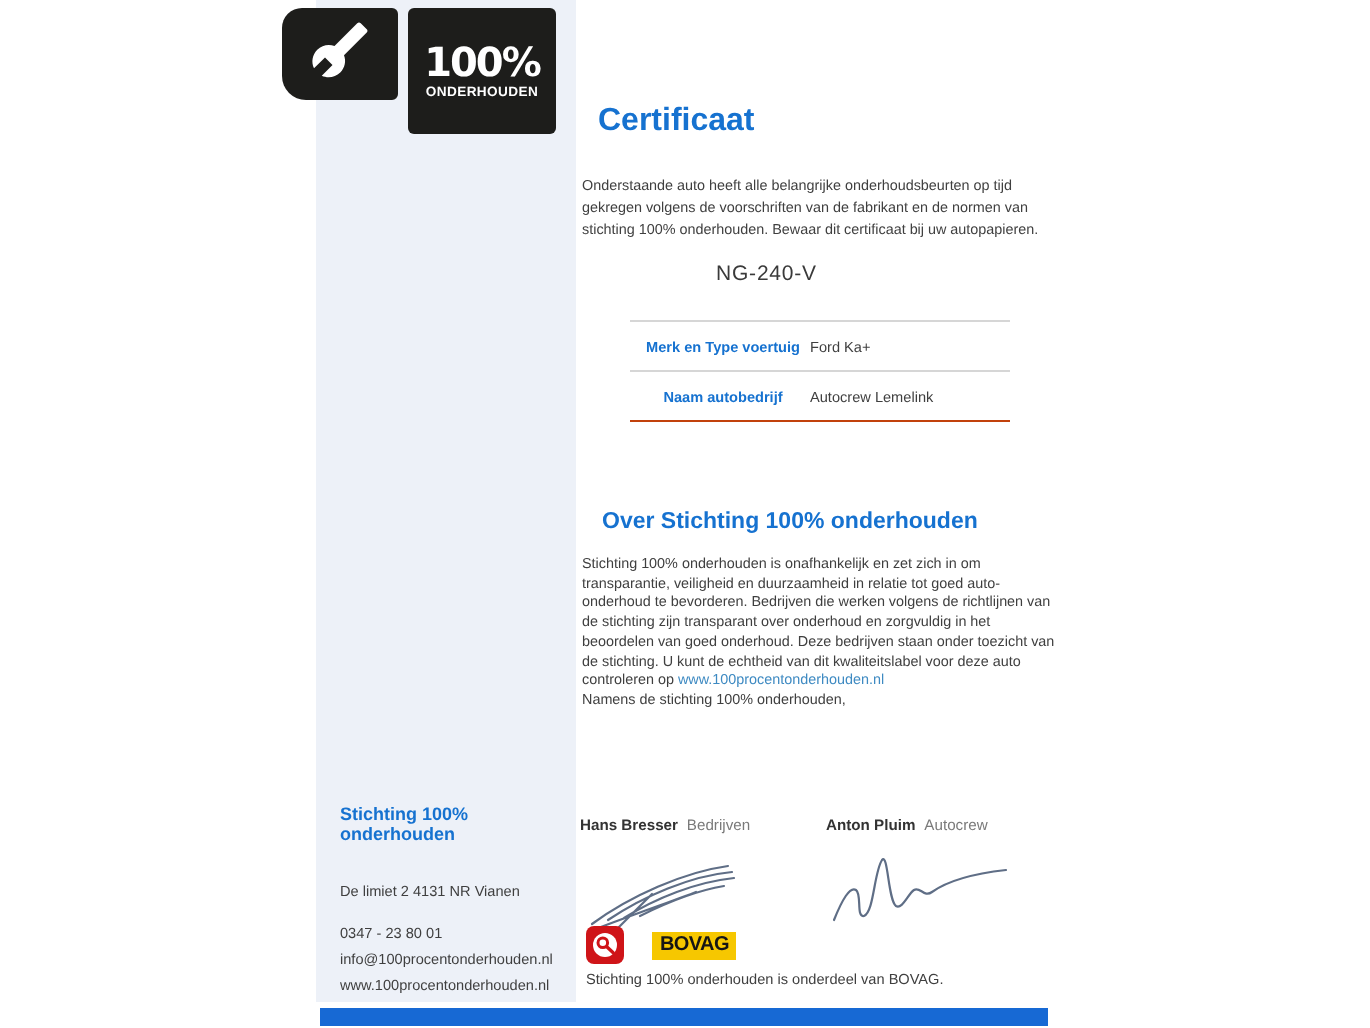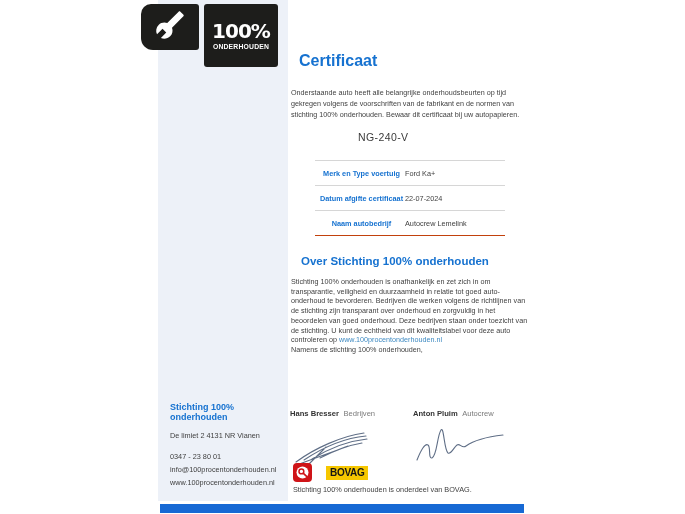--- a/index.html
+++ b/index.html
@@ -36,21 +36,21 @@
   .detail-label { width:87px; color:#1672d0; font-weight:bold; font-size:7.3px; }
   .detail-value { font-size:7.3px; color:#3f3f3f; }
   .about-heading { position:absolute; left:301px; top:255px;
     font-size:11.5px; font-weight:bold; color:#1672d0; }
   .about-body { position:absolute; left:291px; top:277px; width:241px;
     font-size:7.2px; line-height:1.35; color:#3f3f3f; }
   .web-link { color:#3e8ac2; text-decoration:none; cursor:pointer; }
   
   .contact { position:absolute; left:170px; top:402px; width:114px;
     font-size:7.3px; color:#3f3f3f; }
-  .contact-org { color:#1672d0; font-weight:bold; font-size:9px; margin-bottom:9px; }
+  .contact-org { color:#1672d0; font-weight:bold; font-size:9px; margin-bottom:19px; }
   .contact-address { margin-bottom:12px; }
   .contact-line { margin-bottom:4px; }
   
   .sig { position:absolute; top:402px; width:120px; }
   .sig-1 { left:290px; }
   .sig-2 { left:413px; }
   .sig-name { font-weight:bold; font-size:7.6px; color:#333; }
   .sig-role { font-size:7.6px; color:#7a7a7a; }
   .sig-scribble { margin-top:2px; }
   
@@ -92,24 +92,20 @@
   <div class="title">Certificaat</div>
 
   <div class="intro">Onderstaande auto heeft alle belangrijke onderhoudsbeurten op tijd gekregen volgens de voorschriften van de fabrikant en de normen van stichting 100% onderhouden. Bewaar dit certificaat bij uw autopapieren.</div>
 
   <div class="plate">NG-240-V</div>
 
   <div class="details">
     <div class="detail-row">
       <div class="detail-label">Merk en Type voertuig</div>
       <div class="detail-value">Ford Ka+</div>
-    </div>
-    <div class="detail-row">
-      <div class="detail-label">Datum afgifte certificaat</div>
-      <div class="detail-value">22-07-2024</div>
     </div>
     <div class="detail-row">
       <div class="detail-label">Naam autobedrijf</div>
       <div class="detail-value">Autocrew Lemelink</div>
     </div>
   </div>
 
   <div class="about-heading">Over Stichting 100% onderhouden</div>
 
   <div class="about-body">

